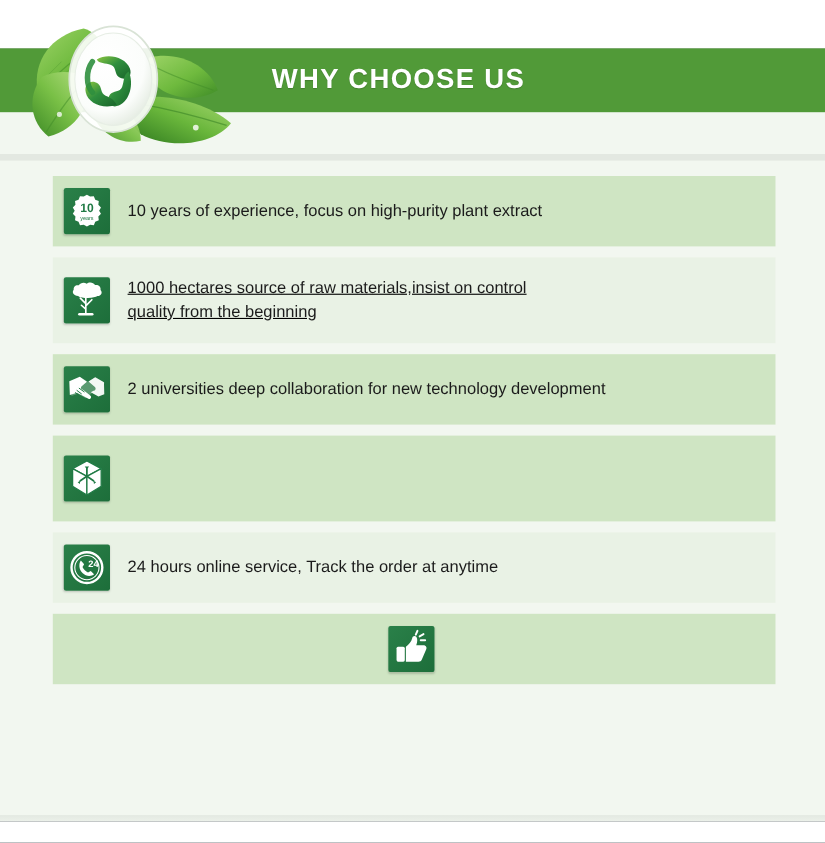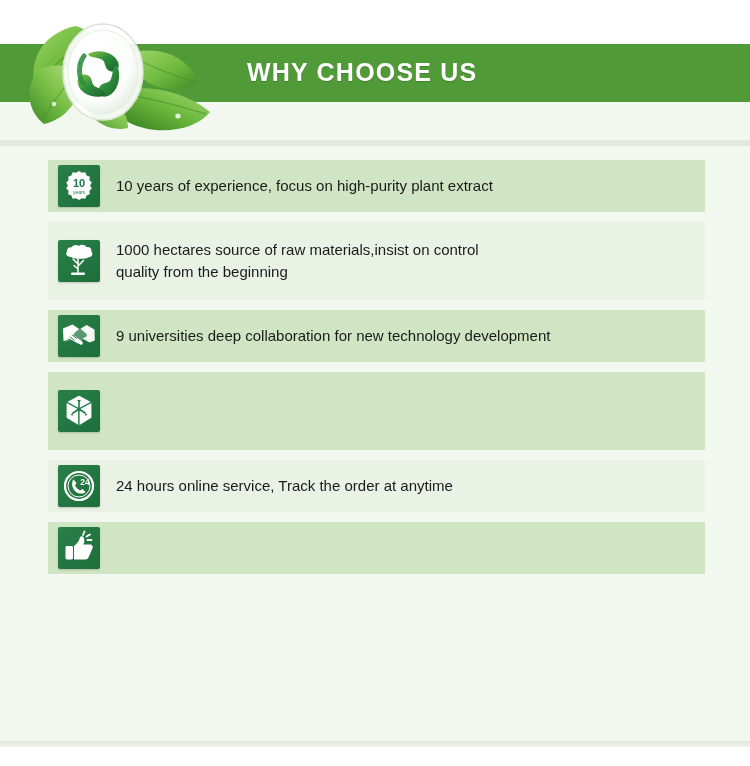--- a/index.html
+++ b/index.html
@@ -60,22 +60,22 @@
     position:relative;
     display:flex;align-items:center;
     width:657px;
     box-sizing:border-box;
     padding:0 0 0 10px;
     margin-bottom:10px;
   }
   .row.alt-a{background:#cfe5c3;}
   .row.alt-b{background:#e9f2e5;}
 
-  .row-h1{height:52px;}
-  .row-h2{height:78px;}
+  .row-h1{height:64px;justify-content:center;}
+  .row-h2{height:78px;text-decoration:underline;}
 
   .icon-tile{
     flex:0 0 auto;
     width:42px;height:42px;
     background:#1f7a44;
     background:linear-gradient(135deg,#2a8049 0%,#1d6e3a 100%);
     border-radius:2px;
     margin-right:16px;
     position:relative;
     box-shadow:0 1px 2px rgba(0,0,0,0.18);
@@ -207,21 +207,21 @@
 
     <div class="row alt-a row-h1">
       <div class="icon-tile">
         <svg width="42" height="42" viewBox="0 0 42 42">
           <path d="M6 14 L15 10 L22 14 L29 10 L37 15 L32 27 L26 24 L20 29 L13 25 L7 27 Z" fill="#ffffff" opacity="0.25"></path>
           <path d="M5 13.5 L14.5 9.5 L21 14 L16.5 18 C 15 19.2, 15.5 21.2, 17.4 21.4 L24 26.5 C 25.5 27.6, 24.8 29.8, 22.8 29.8 L12 24 L5.5 26 Z" fill="#ffffff"></path>
           <path d="M36.5 14.5 L28.5 10 L22.5 13.8 L28 18.5 C 29.6 19.8, 29 22, 27 22.2 L24.5 23.5 L31.5 27.5 L36.8 25.5 Z" fill="#ffffff" opacity="0.93"></path>
           <path d="M12 22 L16 25 M14 20 L18.5 23.2 M10.5 24 L13.5 26" stroke="#1f7a44" stroke-width="0.9" stroke-linecap="round"></path>
         </svg>
       </div>
-      <div class="row-text">9 universities deep collaboration for new technology development</div>
+      <div class="row-text">2 universities deep collaboration for new technology development</div>
     </div>
 
 
     <div class="row alt-a row-h2">
       <div class="icon-tile">
         <svg width="42" height="42" viewBox="0 0 42 42">
           <path d="M21 5 L34 12 L34 28 L21 36 L8 28 L8 12 Z" fill="#ffffff"></path>
           <path d="M21 5 L34 12 L21 19 L8 12 Z" fill="#ffffff" stroke="#1f7a44" stroke-width="1.2" stroke-linejoin="round"></path>
           <path d="M8 12 L21 19 L21 36 L8 28 Z" fill="#ffffff" stroke="#1f7a44" stroke-width="1.2" stroke-linejoin="round"></path>
           <path d="M34 12 L21 19 L21 36 L34 28 Z" fill="#ffffff" stroke="#1f7a44" stroke-width="1.2" stroke-linejoin="round"></path>

